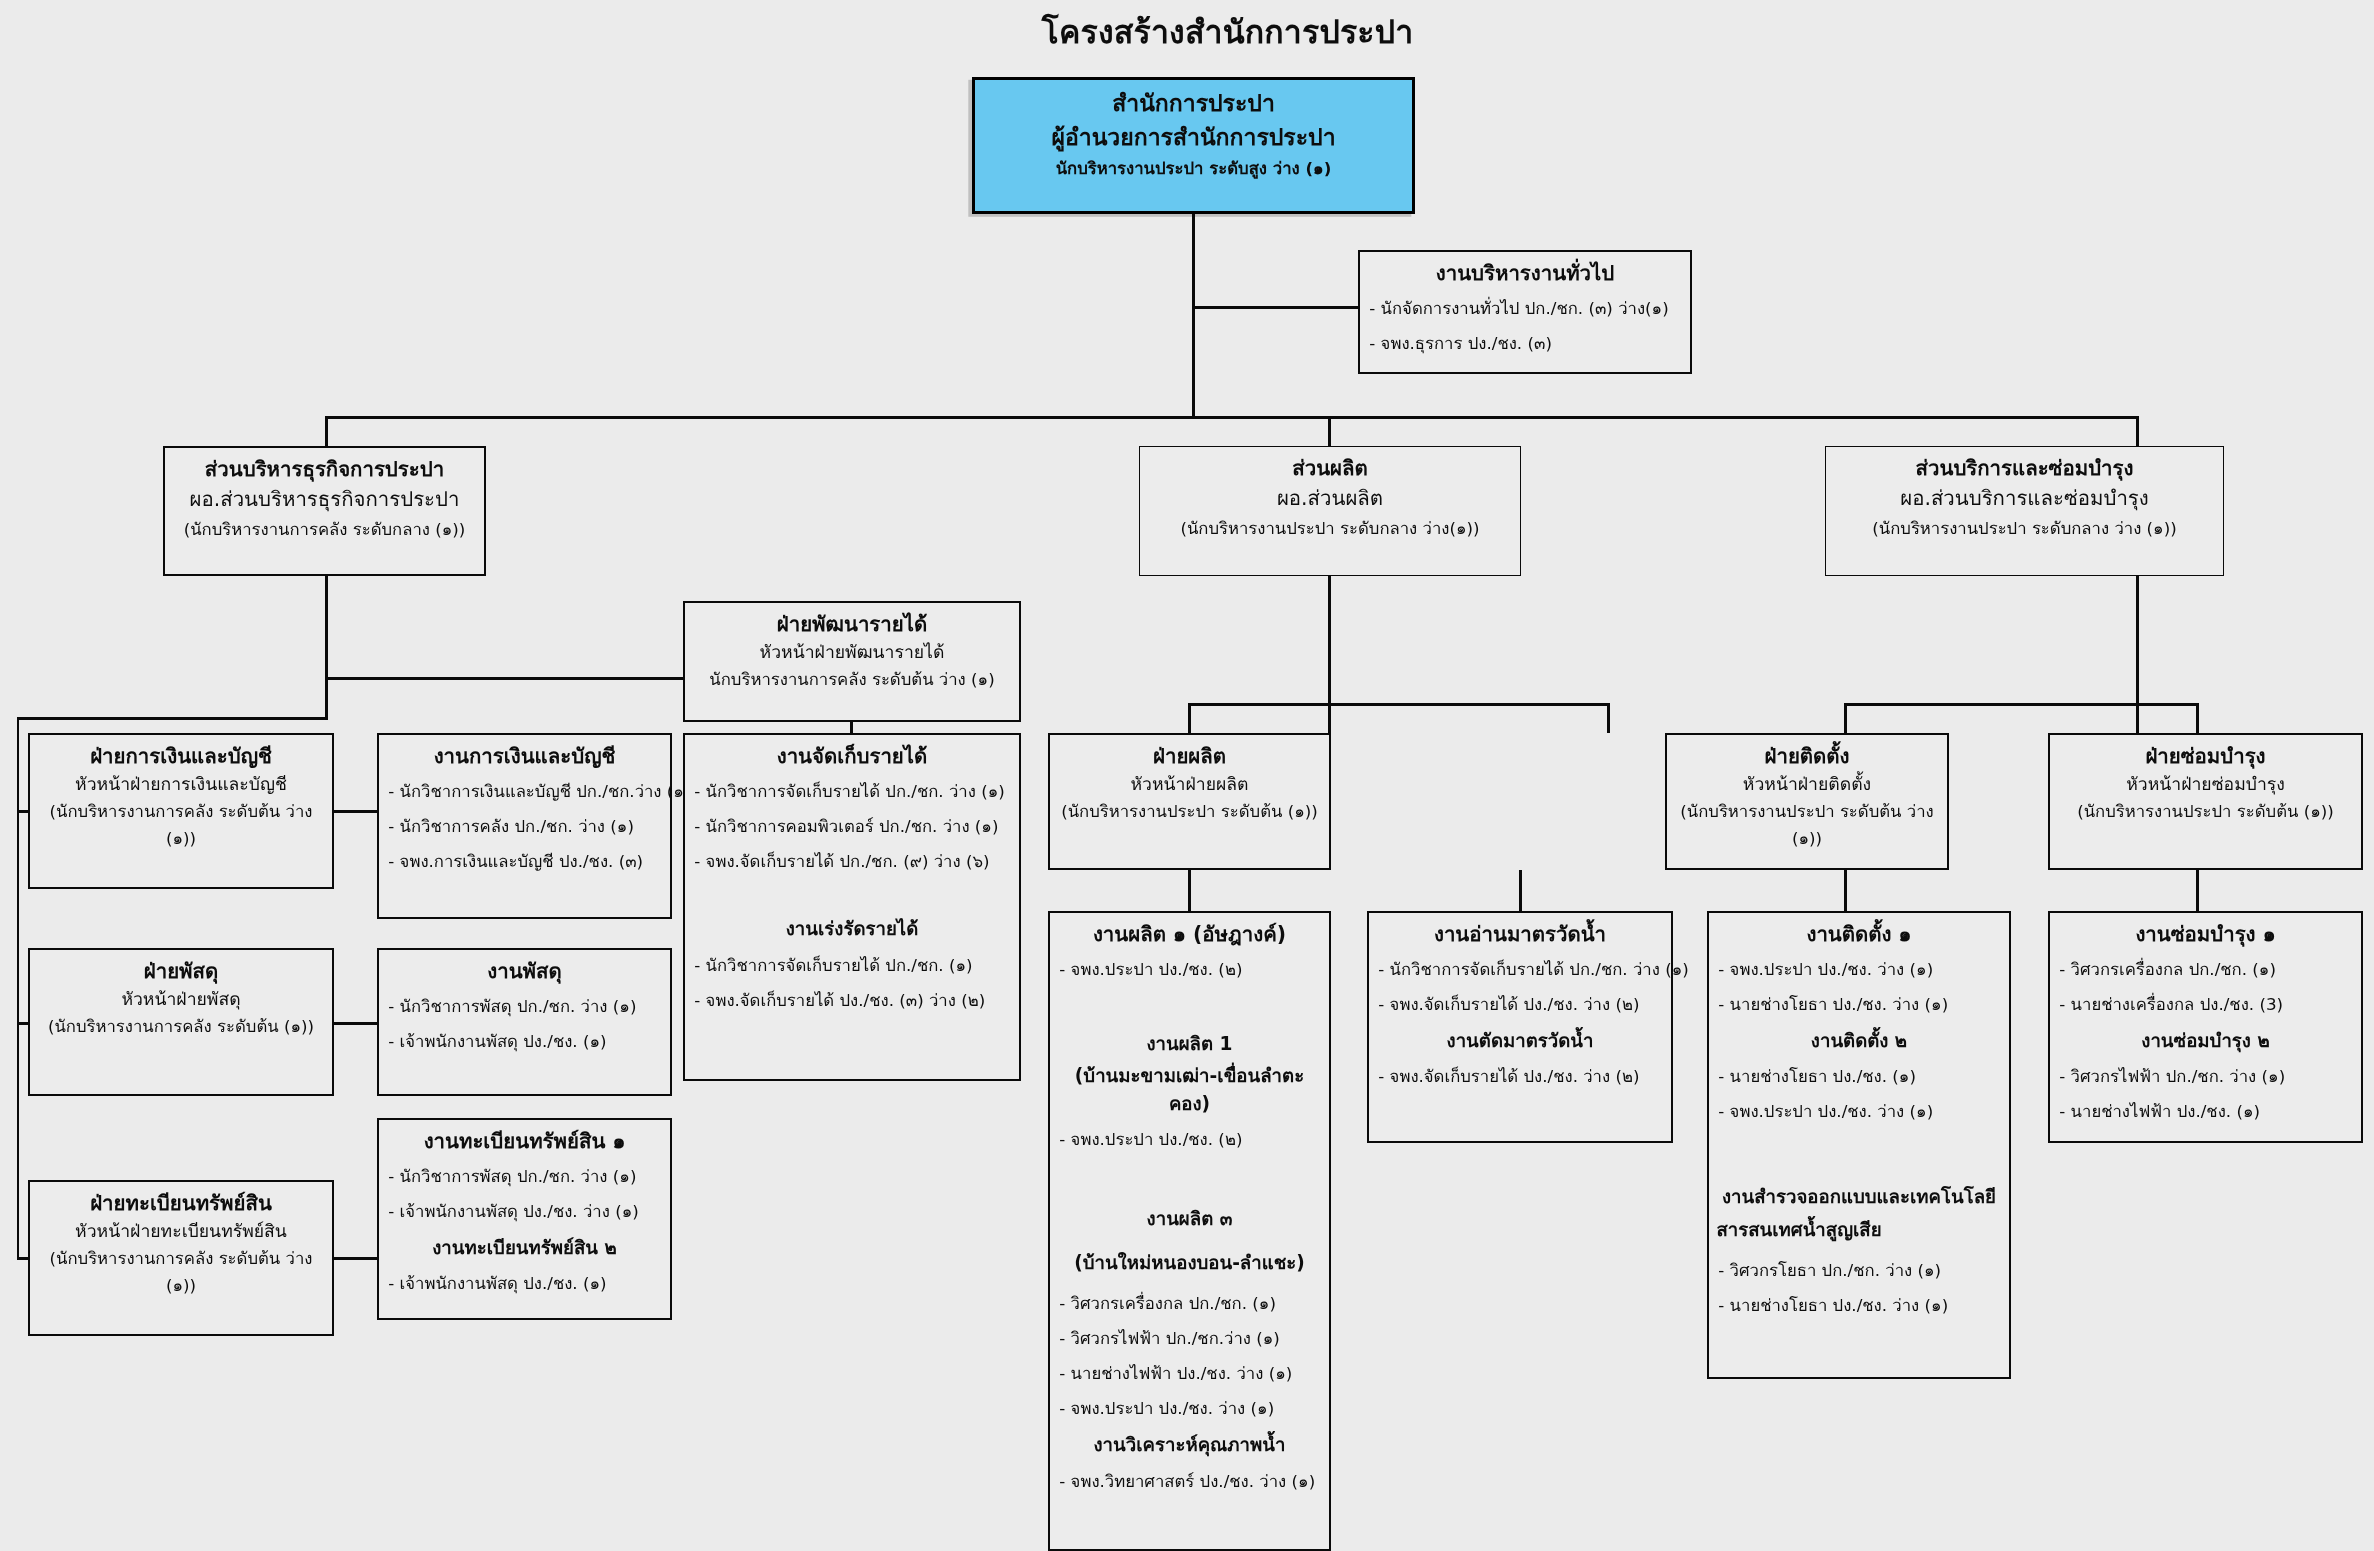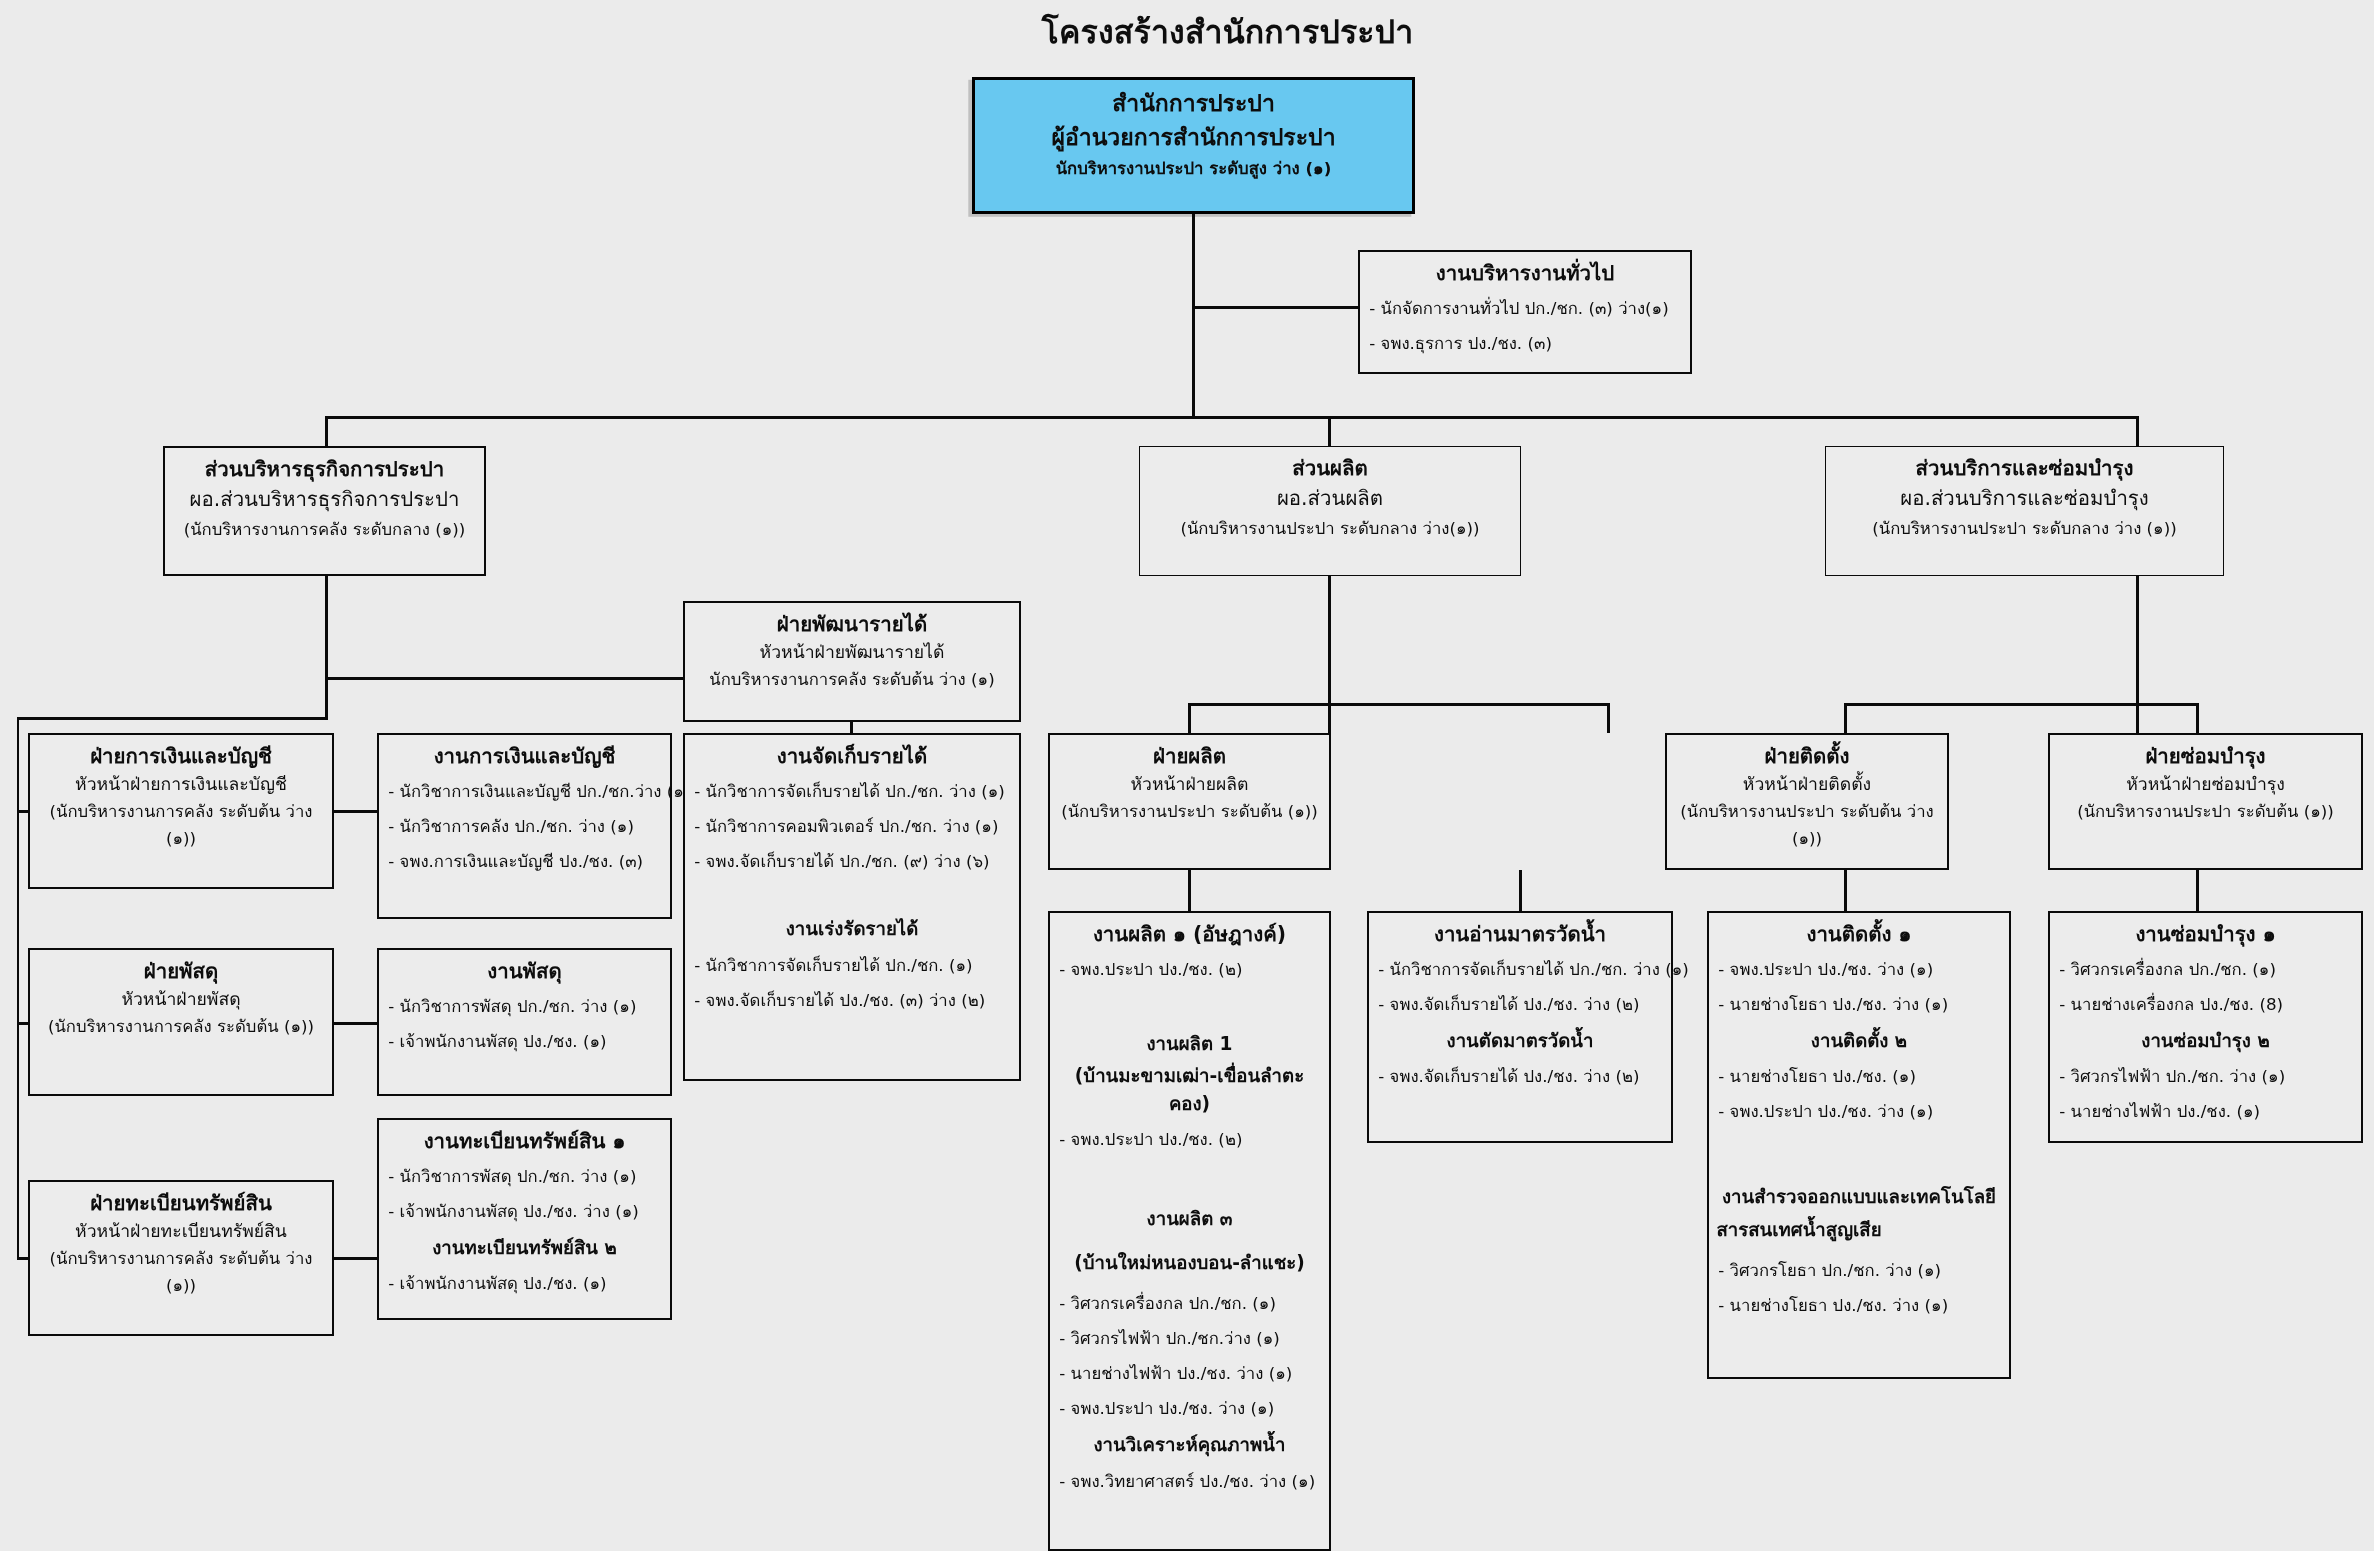--- a/index.html
+++ b/index.html
@@ -244,20 +244,20 @@
   <div class="box" style="left:2048px;top:733px;width:315px;height:137px;">
     <div class="hd">ฝ่ายซ่อมบำรุง</div>
     <div class="sub small">หัวหน้าฝ่ายซ่อมบำรุง</div>
     <div class="note">(นักบริหารงานประปา ระดับต้น  (๑))</div>
   </div>
   <div class="ln v" style="left:2196px;top:870px;height:41px;"></div>
 
   <div class="box" style="left:2048px;top:911px;width:315px;height:232px;">
     <div class="hd">งานซ่อมบำรุง ๑</div>
     <div class="li first">- วิศวกรเครื่องกล ปก./ชก. (๑)</div>
-    <div class="li">- นายช่างเครื่องกล ปง./ชง. (8)</div>
+    <div class="li">- นายช่างเครื่องกล ปง./ชง. (3)</div>
     <div class="sechd tight">งานซ่อมบำรุง ๒</div>
     <div class="li">- วิศวกรไฟฟ้า ปก./ชก. ว่าง (๑)</div>
     <div class="li">- นายช่างไฟฟ้า ปง./ชง. (๑)</div>
   </div>
 
 </div>
 
 
 </body></html>

